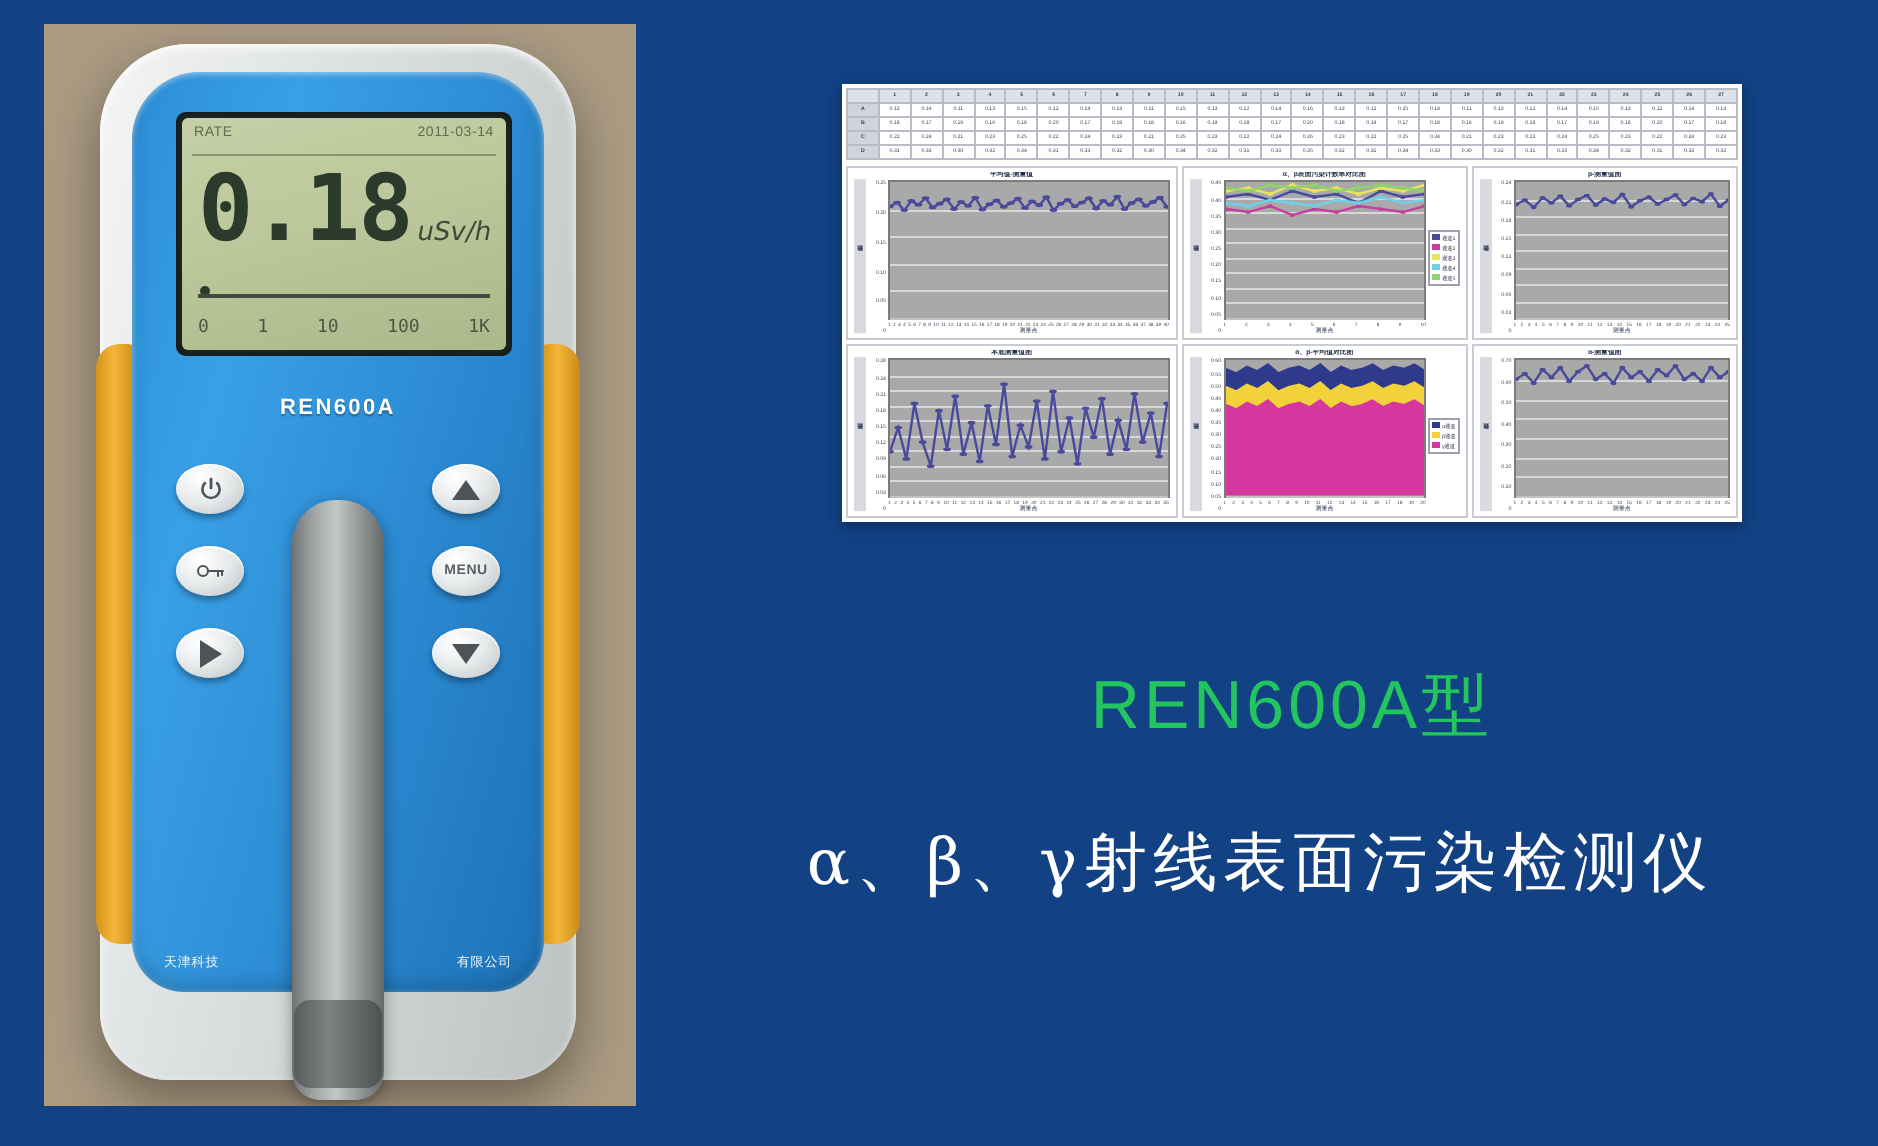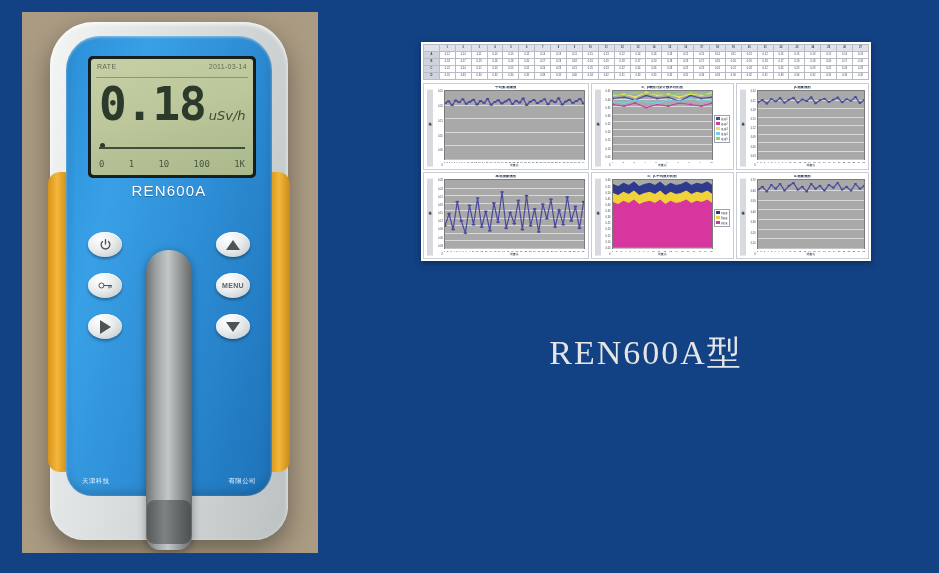--- a/index.html
+++ b/index.html
@@ -124,21 +124,21 @@
     font-family: "DejaVu Sans Mono", monospace;
   }
 
   
   .model-block {
     position: absolute; left: 0; right: 0; top: 146px;
     text-align: center; color: #ffffff;
     text-shadow: 0 1px 1px rgba(0,0,0,.35);
   }
   .model-name {
-    font-size: 15px; font-weight: normal; letter-spacing: 1.2px;
+    font-size: 11px; font-weight: bold; letter-spacing: 1.2px; margin-top: 16px;
   }
   .model-desc {
     font-size: 9.5px; margin-top: 2px; letter-spacing: .4px;
     font-family: "DejaVu Sans", sans-serif;
   }
 
   
   .handle {
     position: absolute;
     left: 50%; transform: translateX(-50%);
@@ -289,22 +289,22 @@
   .legend-row { display: flex; align-items: center; gap: 1px; }
   .legend-swatch { width: 4px; height: 2.5px; display: inline-block; }
   .legend-label { font-size: 2.6px; color: #2a3147; white-space: nowrap; }
 
   
   #caption-main {
     position: absolute;
     left: 421px; top: 330px;
     width: 450px;
     text-align: center;
-    color: #e5e5e5;
-    font-family: Liberation Serif, serif;
+    color: #22c55e;
+    font-family: Liberation Sans, sans-serif;
     font-size: 34px;
     letter-spacing: 2px;
   }
   #caption-sub {
     position: absolute;
     left: 330px; top: 410px;
     width: 600px;
     text-align: center;
     color: #ffffff;
     font-family: "DejaVu Serif", serif;
@@ -1135,14 +1135,15 @@
                 <span>25</span>
               </div>
               <div class="x-axis-title">测量点</div>
             </div>
           </div>
         </div>
       </div>
   </div>
 
   <div id="caption-main">REN600A型</div>
+  <div id="caption-sub">α、β、γ射线表面污染检测仪</div>
 
 </div>
 
 </body></html>

